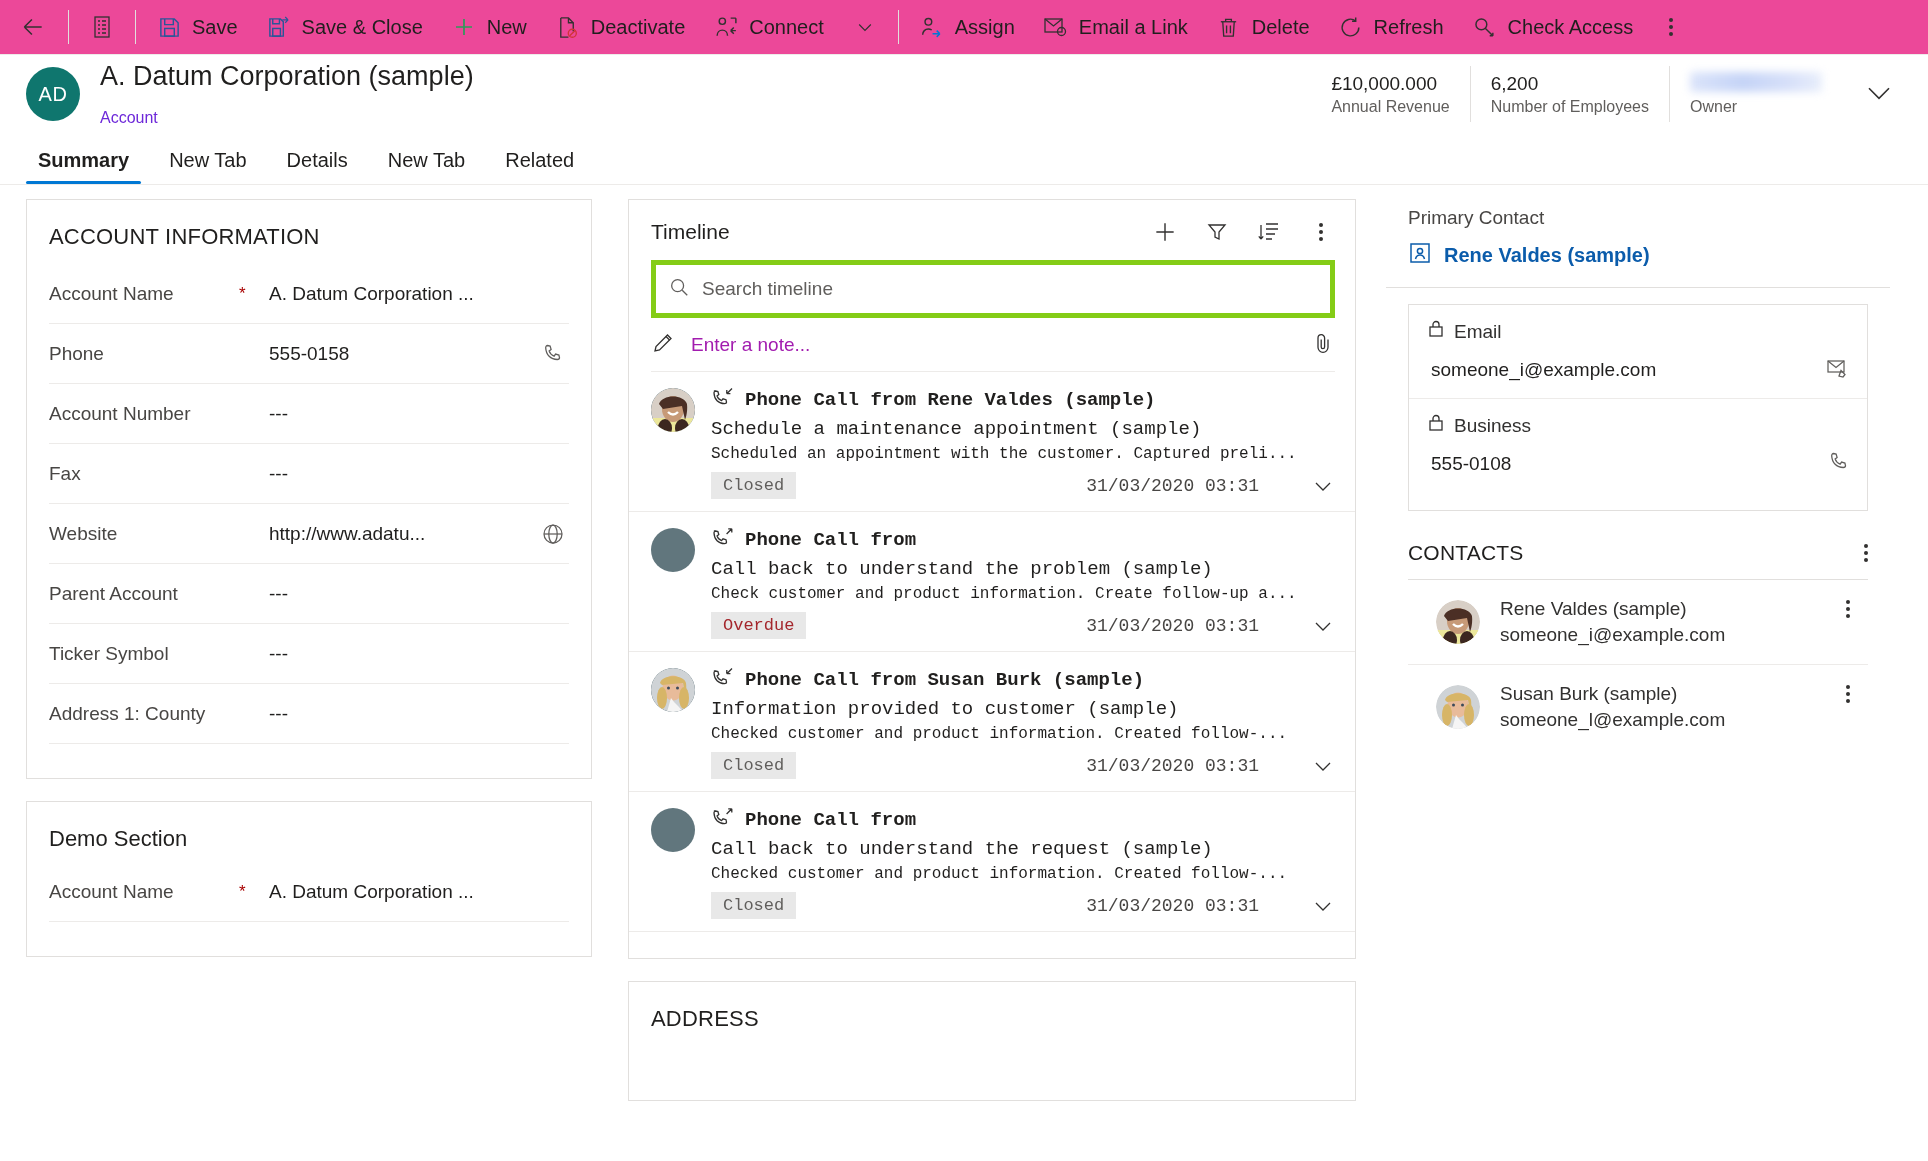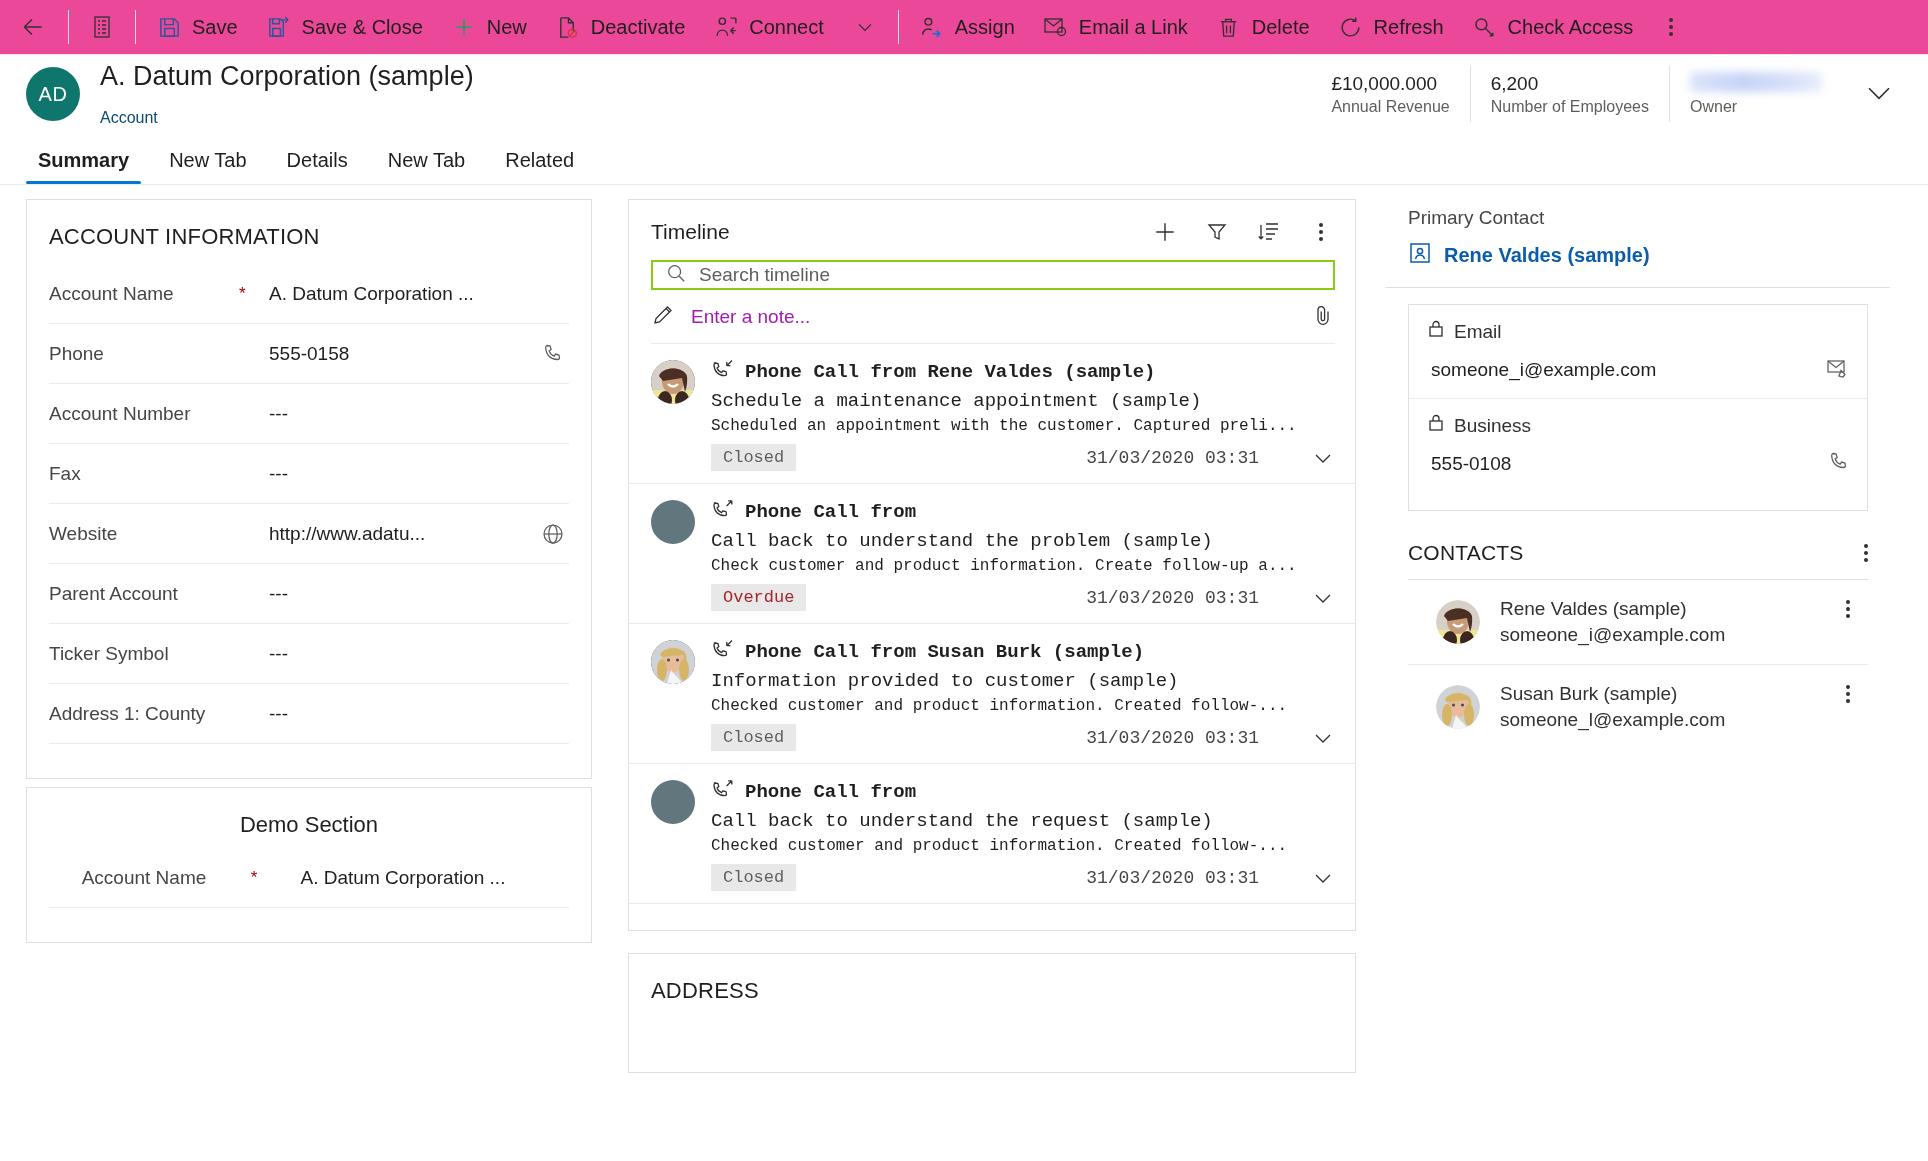--- a/index.html
+++ b/index.html
@@ -48,21 +48,21 @@
   .avatar-circle {
     width: 54px; height: 54px; border-radius: 50%;
     background: #0f766e;
     color: #fff;
     display: flex; align-items: center; justify-content: center;
     font-size: 20px; letter-spacing: .5px;
     flex: 0 0 54px;
   }
   .rec-title-wrap { margin-left: 20px; }
   .rec-title { font-size: 27px; font-weight: 400; color: #201f1e; line-height: 1.15;}
-  .rec-sub { font-size: 16px; color: #0c4a6e; margin-top: 16px;}
+  .rec-sub { font-size: 16px; color: #6d28d9; margin-top: 16px;}
   .rec-spacer { flex: 1 1 auto; }
   .hdr-stats { display: flex; align-items: stretch; height: 56px; }
   .hdr-stat { padding: 0 20px; display: flex; flex-direction: column; justify-content: center; min-width: 120px;}
   .hdr-stat + .hdr-stat { border-left: 1px solid #e1dfdd; }
   .hdr-stat .val { font-size: 19px; color: #201f1e; line-height: 1.3; }
   .hdr-stat .lbl { font-size: 16px; color: #605e5c; margin-top: 2px;}
   .redact {
     width: 132px; height: 20px; border-radius: 3px;
     background: linear-gradient(90deg,#dbe4fa,#c5d4f7 40%,#d7e0f9 75%,#e8eefb);
     filter: blur(4px);
@@ -135,22 +135,22 @@
   
   .tl-head {
     display: flex; align-items: center;
     padding: 18px 20px 8px 22px;
   }
   .tl-title { font-size: 21px; color: #201f1e; }
   .tl-actions { margin-left: auto; display: flex; align-items: center; gap: 24px; }
   .tl-act { display: flex; align-items: center; justify-content: center; width: 28px; height: 28px; cursor: default;}
   .tl-search {
     margin: 6px 20px 0 22px;
-    height: 30px;
-    border: 2px solid #84cc16;
+    height: 58px;
+    border: 5px solid #84cc16;
     display: flex; align-items: center;
     padding: 0 12px;
   }
   .tl-search input {
     border: 0; outline: none; flex: 1 1 auto;
     font-size: 19px; font-family: inherit; color: #201f1e;
     background: transparent; margin-left: 12px;
   }
   .tl-search input::placeholder { color: #605e5c; }
   .tl-note {
@@ -494,21 +494,21 @@
       <div class="field-row last">
         <div class="f-label">Address 1: County</div>
         <div class="f-req"></div>
         <div class="f-value">---</div>
         <div class="f-icon"></div>
       </div>
 
       <div class="card-pad-bottom"></div>
     </div>
 
-    <div class="card" style="margin-top:8px;text-align:center;">
+    <div class="card" style="margin-top:22px;">
       <div class="sect-title-norm">Demo Section</div>
       <div class="field-row">
         <div class="f-label">Account Name</div>
         <div class="f-req">*</div>
         <div class="f-value">A. Datum Corporation ...</div>
         <div class="f-icon"></div>
       </div>
       <div class="card-pad-bottom"></div>
     </div>
 

